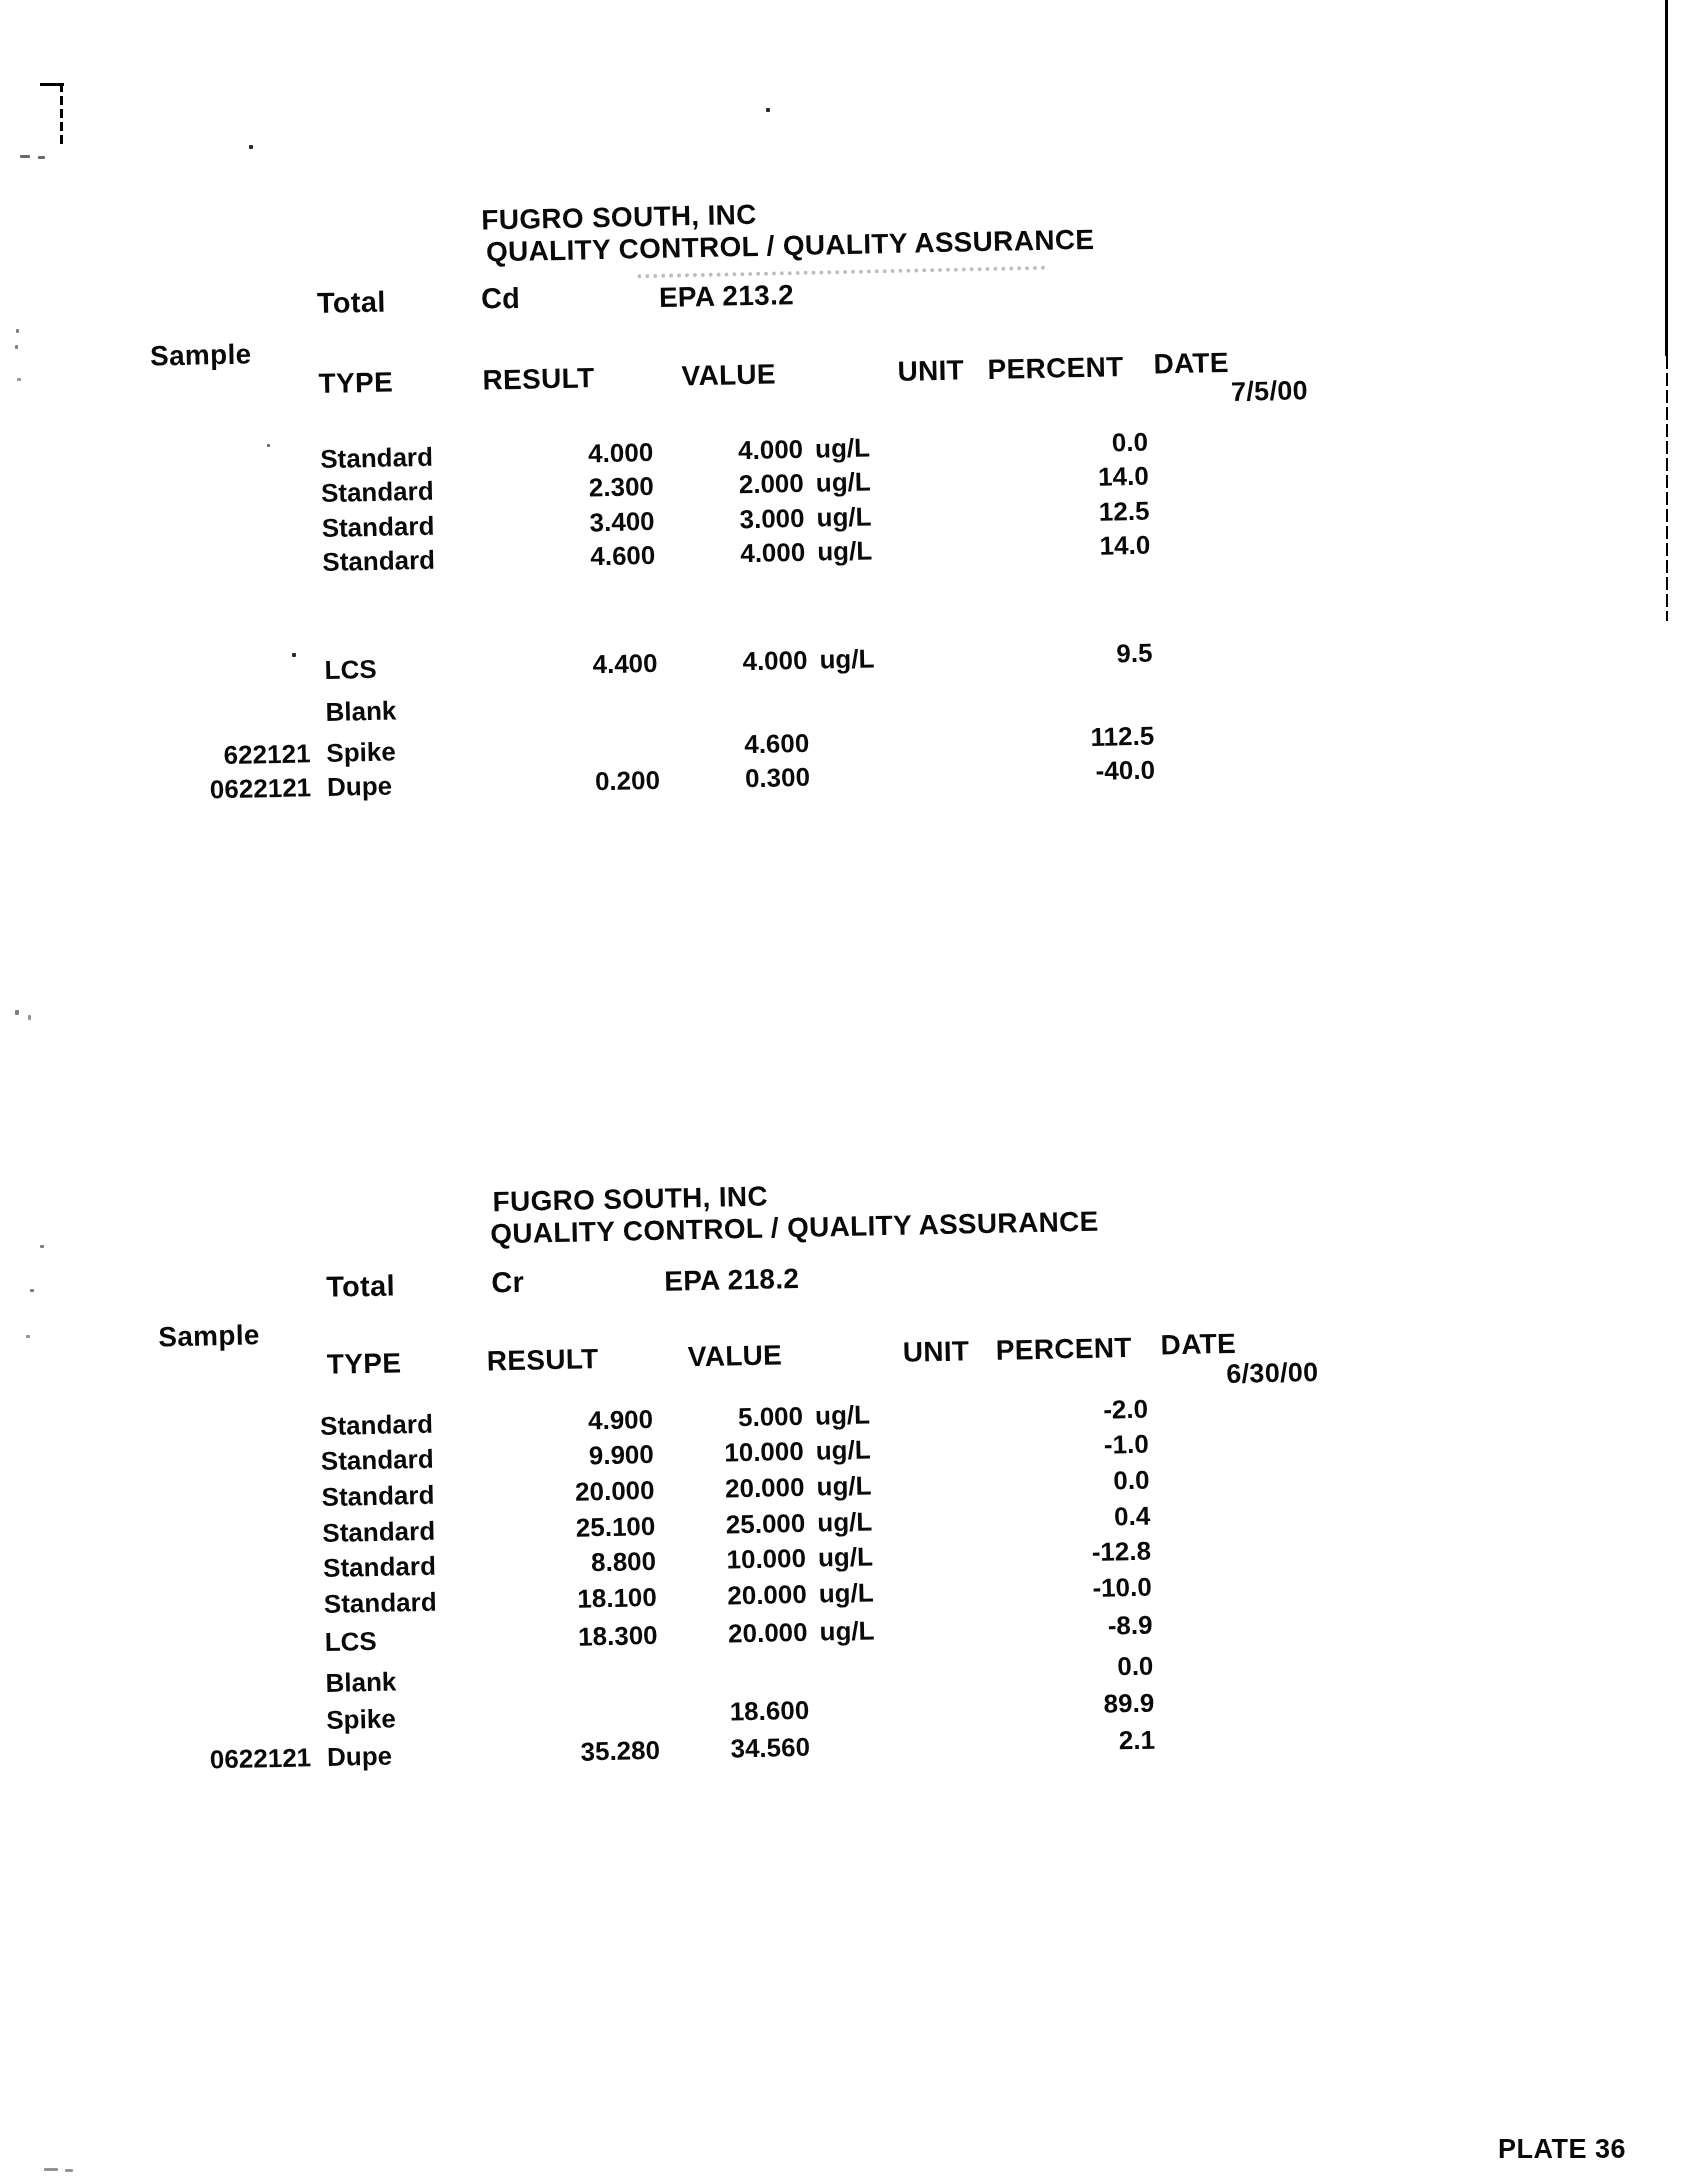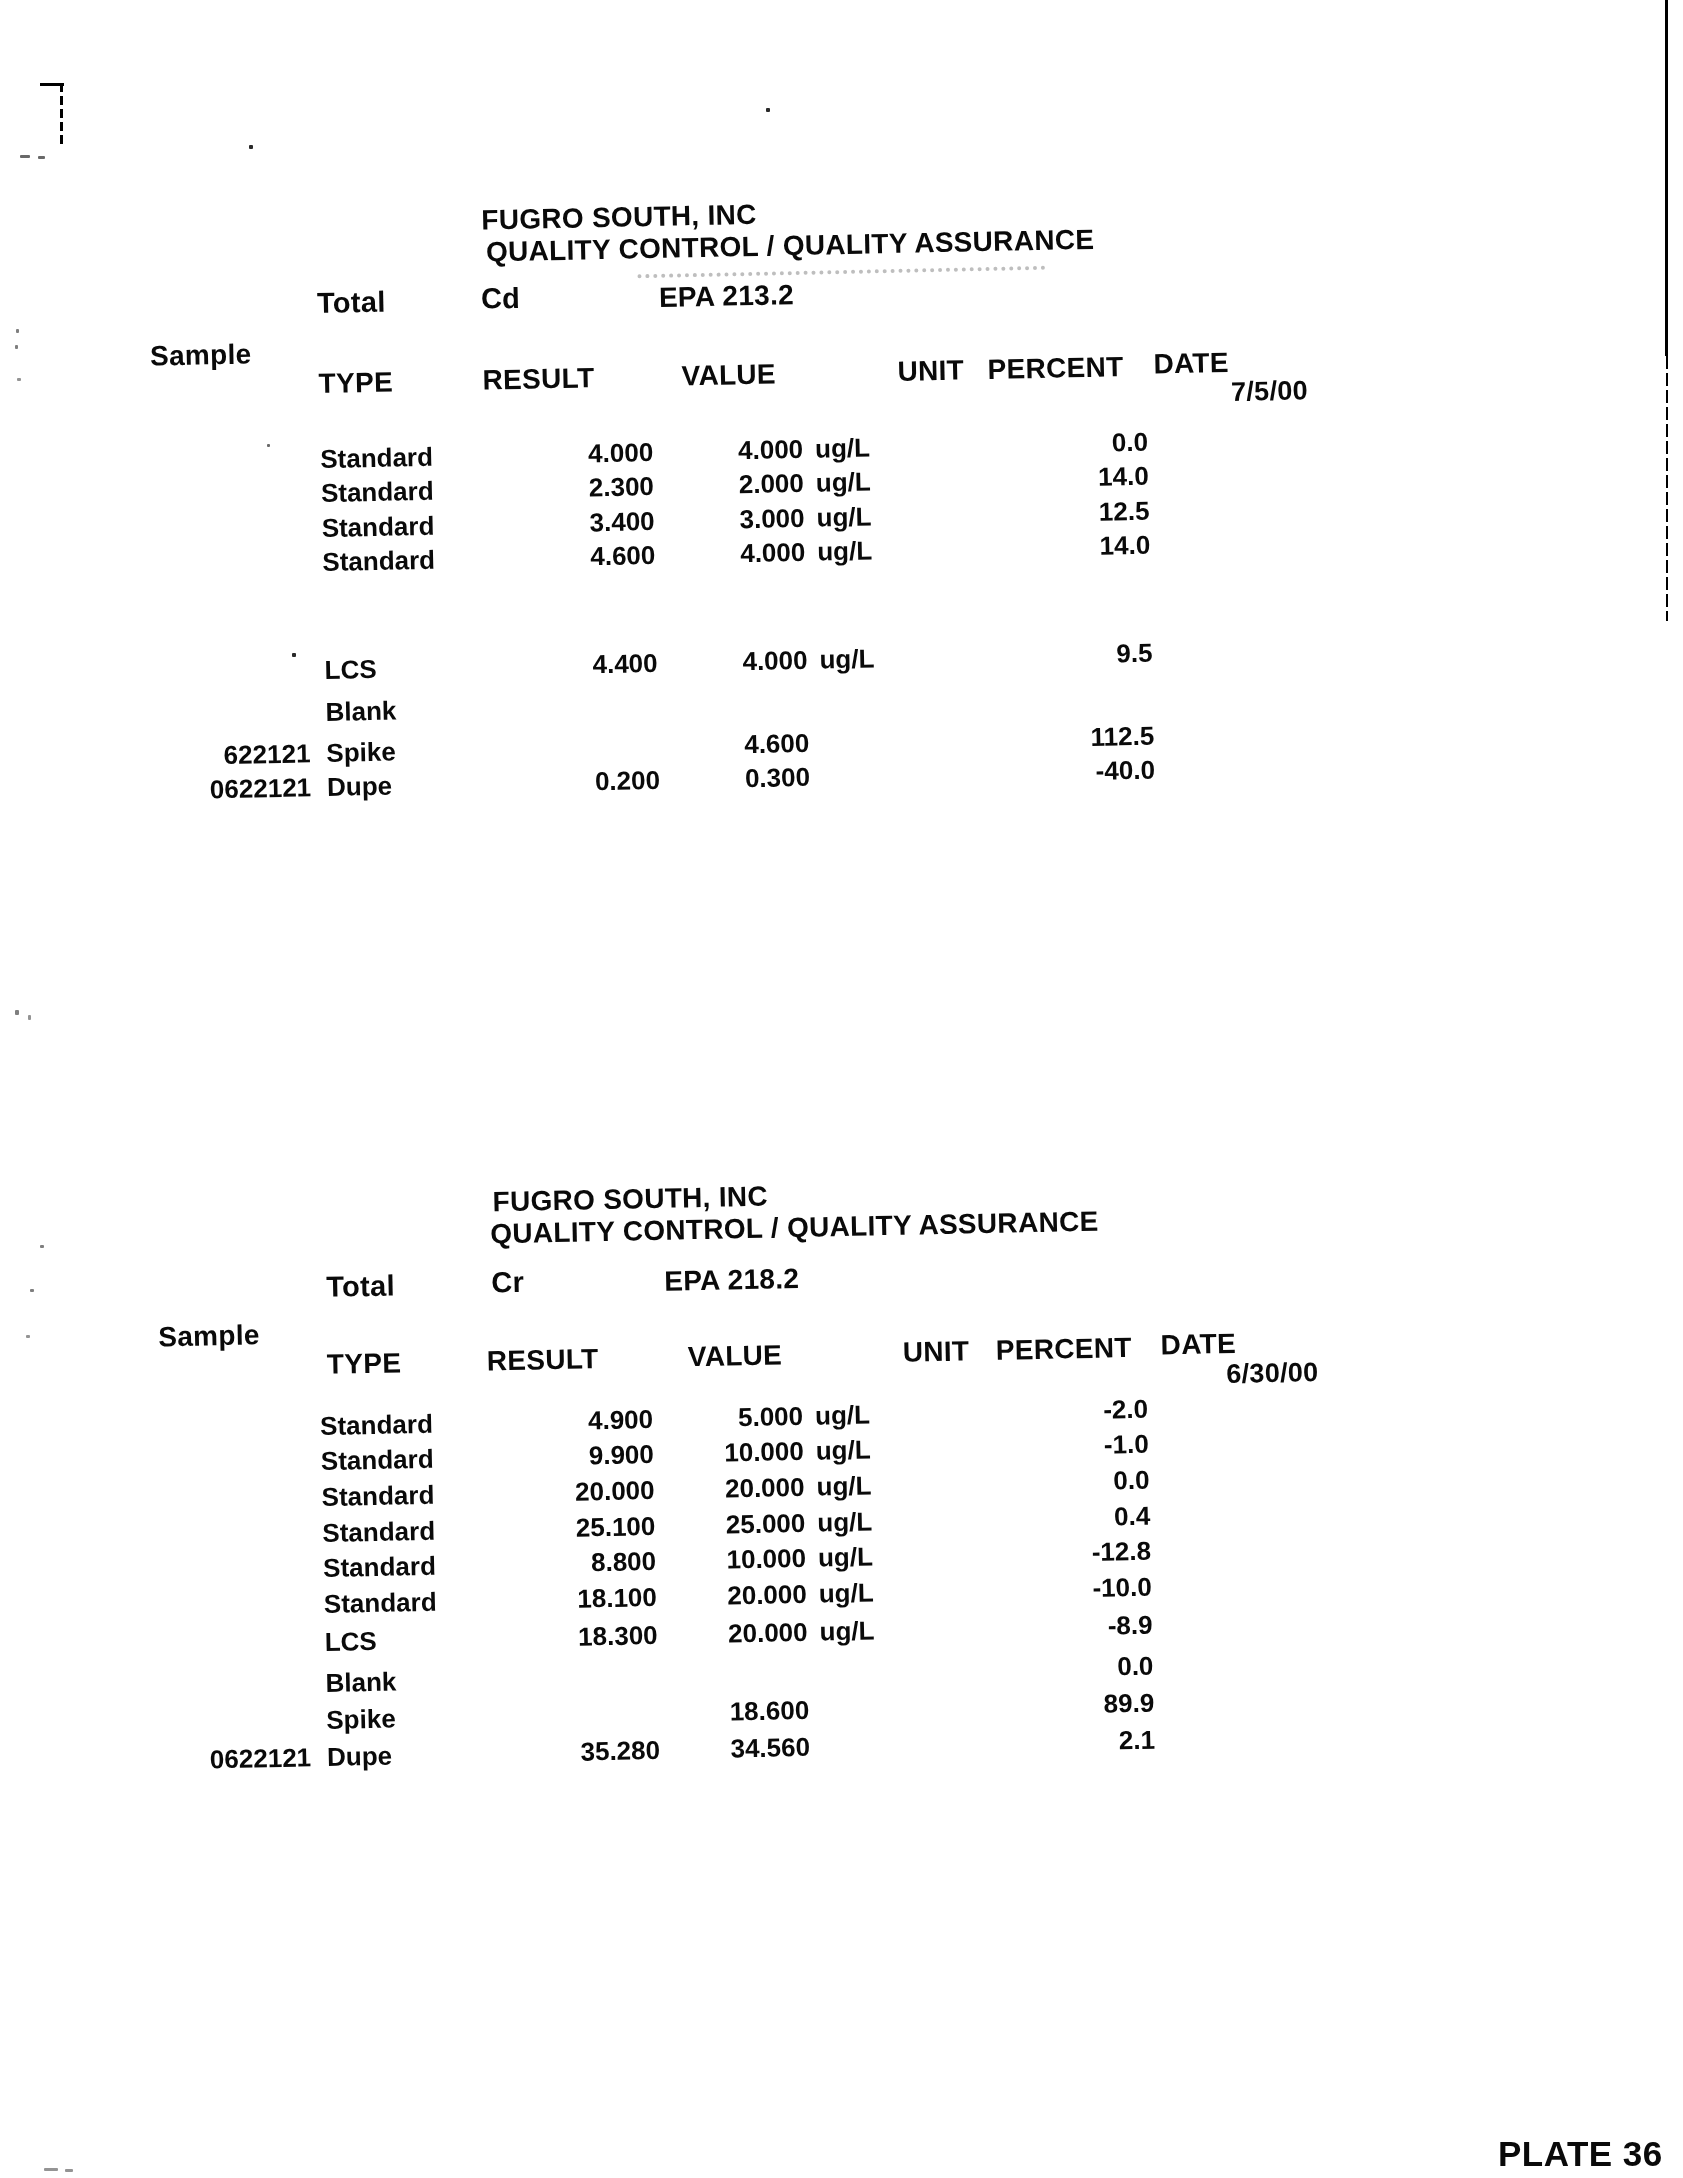--- a/index.html
+++ b/index.html
@@ -18,21 +18,21 @@
   .datev{font-size:27px;}
   .speckline{position:absolute;height:5px;border-top:4px dotted #8a8a8a;opacity:.55;}
   .row{position:absolute;left:0;width:1683px;height:34px;font-size:26px;}
   .cell{position:absolute;white-space:nowrap;}
   .c-sample{left:59px;width:246px;text-align:right;}
   .c-type{left:321px;}
   .c-result{left:540px;width:114px;text-align:right;}
   .c-value{left:688px;width:116px;text-align:right;}
   .c-unit{left:816px;}
   .c-pct{left:1005px;width:144px;text-align:right;}
-  .plate{position:absolute;left:1498px;top:2134px;font-size:35px;letter-spacing:0.5px;}
+  .plate{position:absolute;left:1498px;top:2134px;font-size:27px;letter-spacing:0.5px;}
   
   .edge-line-top{position:absolute;left:1665px;top:0;width:3px;height:356px;background:#000;}
   .edge-line-bottom{position:absolute;left:1666px;top:356px;width:2px;height:265px;
     background:repeating-linear-gradient(180deg,#000 0 13px,transparent 13px 17px);}
   .corner-h{position:absolute;left:40px;top:83px;width:24px;height:3px;background:#000;}
   .corner-v{position:absolute;left:60px;top:83px;width:3px;height:63px;
     background:repeating-linear-gradient(180deg,#000 0 9px,transparent 9px 13px);}
   .speck{position:absolute;background:#2a2a2a;border-radius:1px;}
 </style>
 </head>

